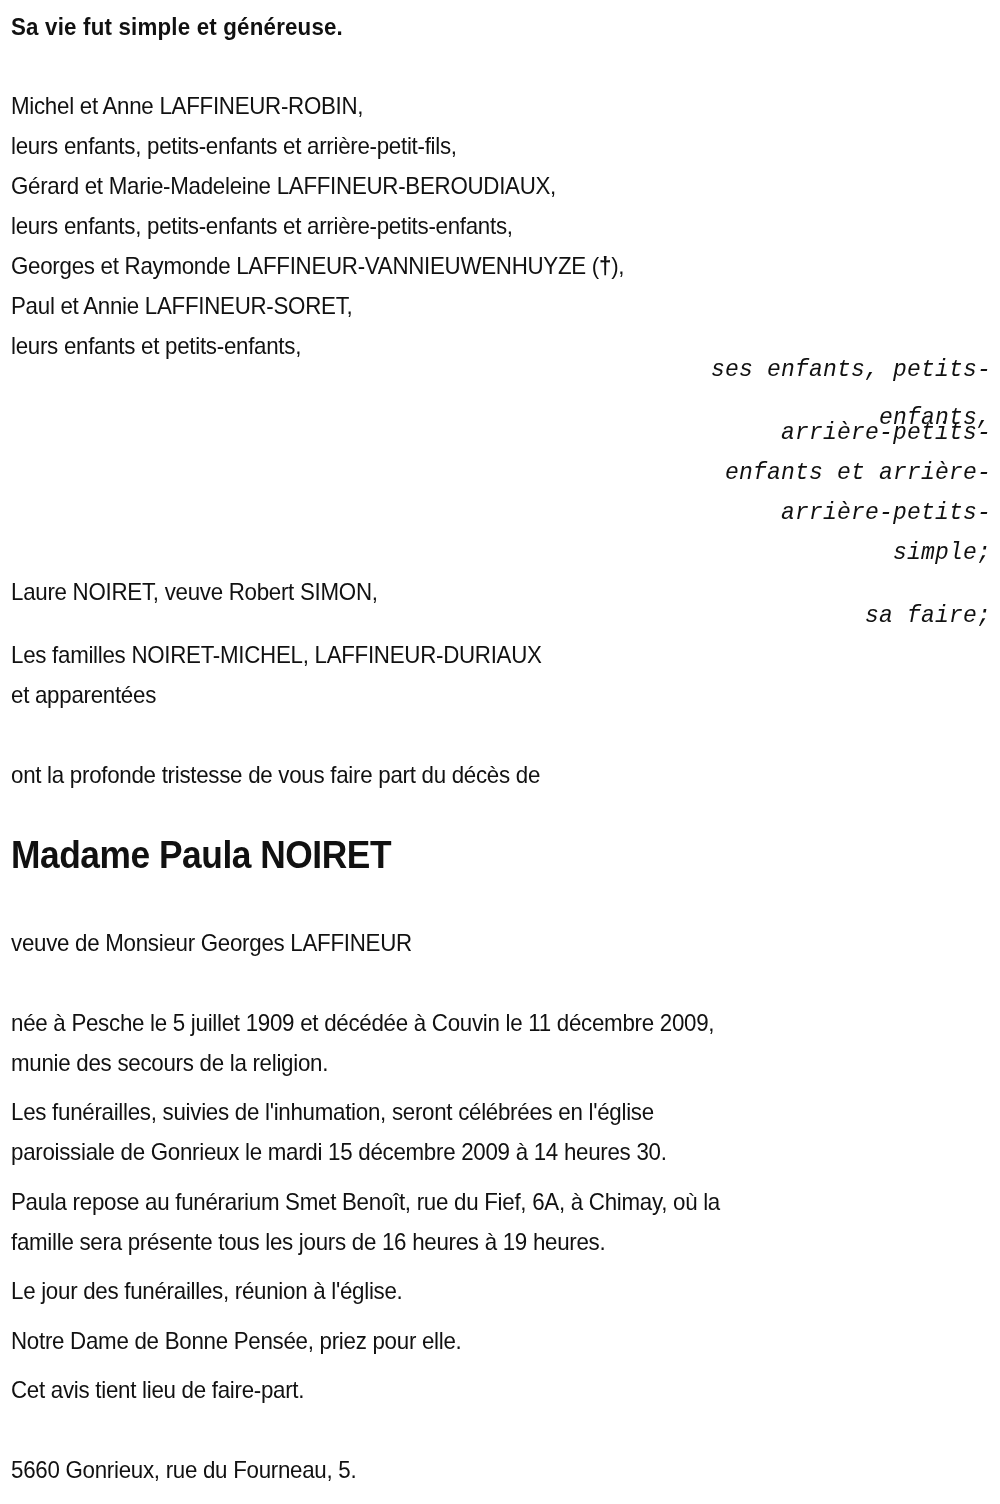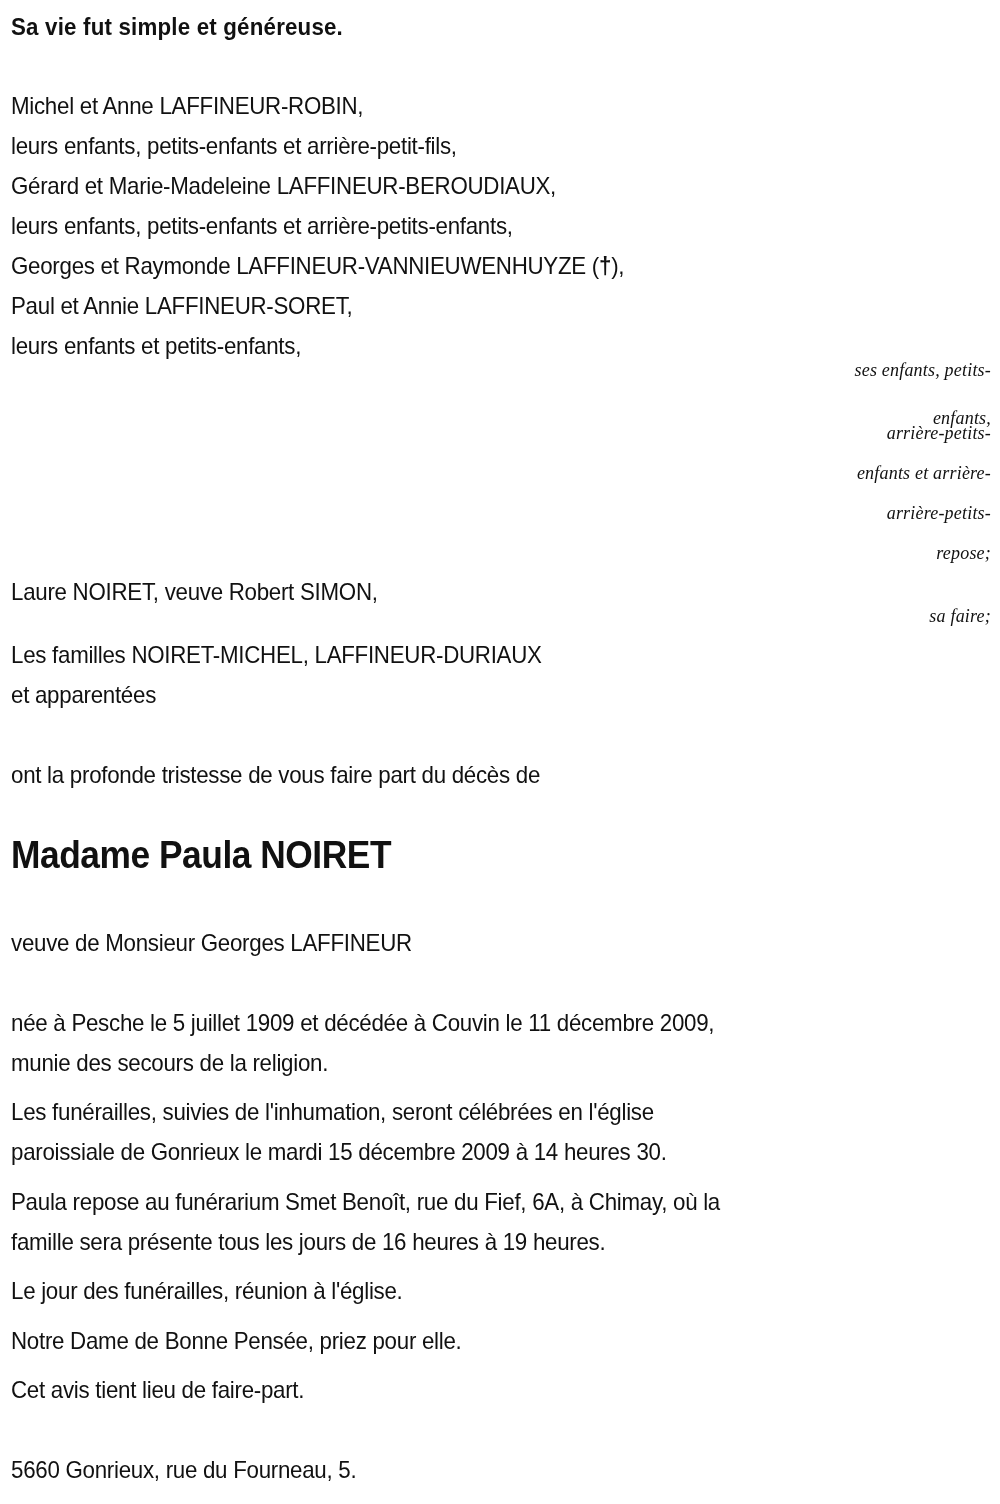--- a/index.html
+++ b/index.html
@@ -8,22 +8,22 @@
       font-family: "Liberation Sans", sans-serif; color: #111111;
     }
     .ln {
       position: absolute; left: 11px; font-size: 24px; line-height: 30px;
       white-space: nowrap; letter-spacing: -0.3px;
     }
     .narrow { transform: scaleX(0.93); transform-origin: left center; }
     .title { font-size: 24px; font-weight: bold; letter-spacing: 0.2px; }
     .big { font-size: 38px; line-height: 46px; font-weight: bold; letter-spacing: -0.5px; }
     .rt {
-      position: absolute; right: 9px; font-size: 18px; line-height: 28px; font-style: italic;
-      text-align: left; white-space: nowrap; font-family: Liberation Serif, serif;
+      position: absolute; right: 9px; font-size: 23px; line-height: 28px; font-style: italic;
+      text-align: left; white-space: nowrap; font-family: Liberation Mono, monospace;
       letter-spacing: 0.2px;
     }
     .cross { font-weight: bold; }
   </style>
 </head>
 <body>
 
 <div>
 
   <div class="ln title narrow" style="top:12px;">Sa vie fut simple et généreuse.</div>
@@ -37,21 +37,21 @@
     <div class="ln narrow" style="top:291px;">Paul et Annie LAFFINEUR-SORET,</div>
     <div class="ln narrow" style="top:331px;">leurs enfants et petits-enfants,</div>
   </div>
 
   <div>
     <div class="rt" style="top:356px;">ses enfants, petits-</div>
     <div class="rt" style="top:404px;">enfants,</div>
     <div class="rt" style="top:419px;">arrière-petits-</div>
     <div class="rt" style="top:459px;">enfants et arrière-</div>
     <div class="rt" style="top:499px;">arrière-petits-</div>
-    <div class="rt" style="top:539px;">repose;</div>
+    <div class="rt" style="top:539px;">simple;</div>
   </div>
 
   <div class="ln narrow" style="top:577px;">Laure NOIRET, veuve Robert SIMON,</div>
   <div class="rt" style="top:602px;">sa faire;</div>
 
   <div class="ln narrow" style="top:640px;">Les familles NOIRET-MICHEL, LAFFINEUR-DURIAUX</div>
   <div class="ln narrow" style="top:680px;">et apparentées</div>
 
   <div class="ln narrow" style="top:760px;">ont la profonde tristesse de vous faire part du décès de</div>
 

